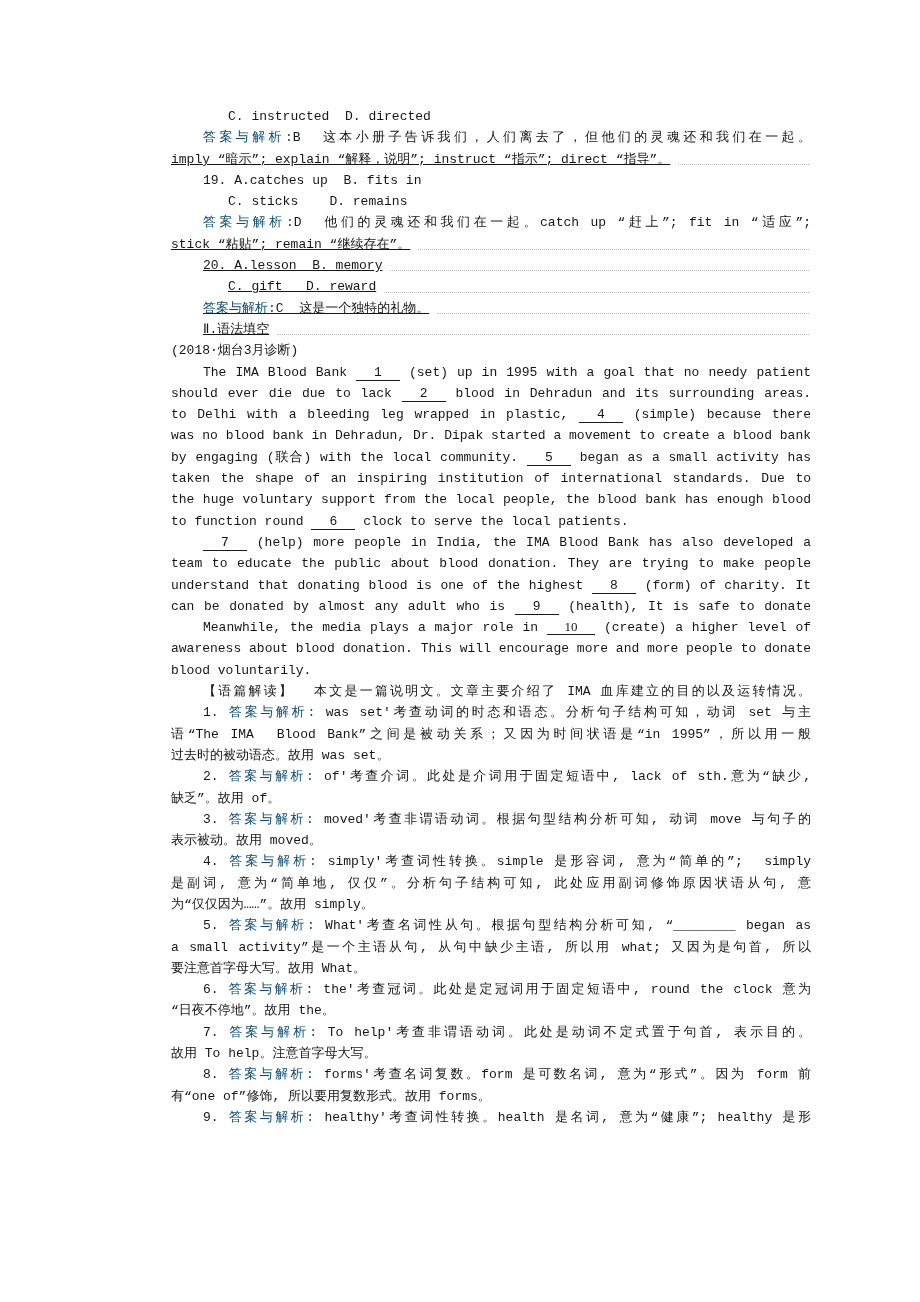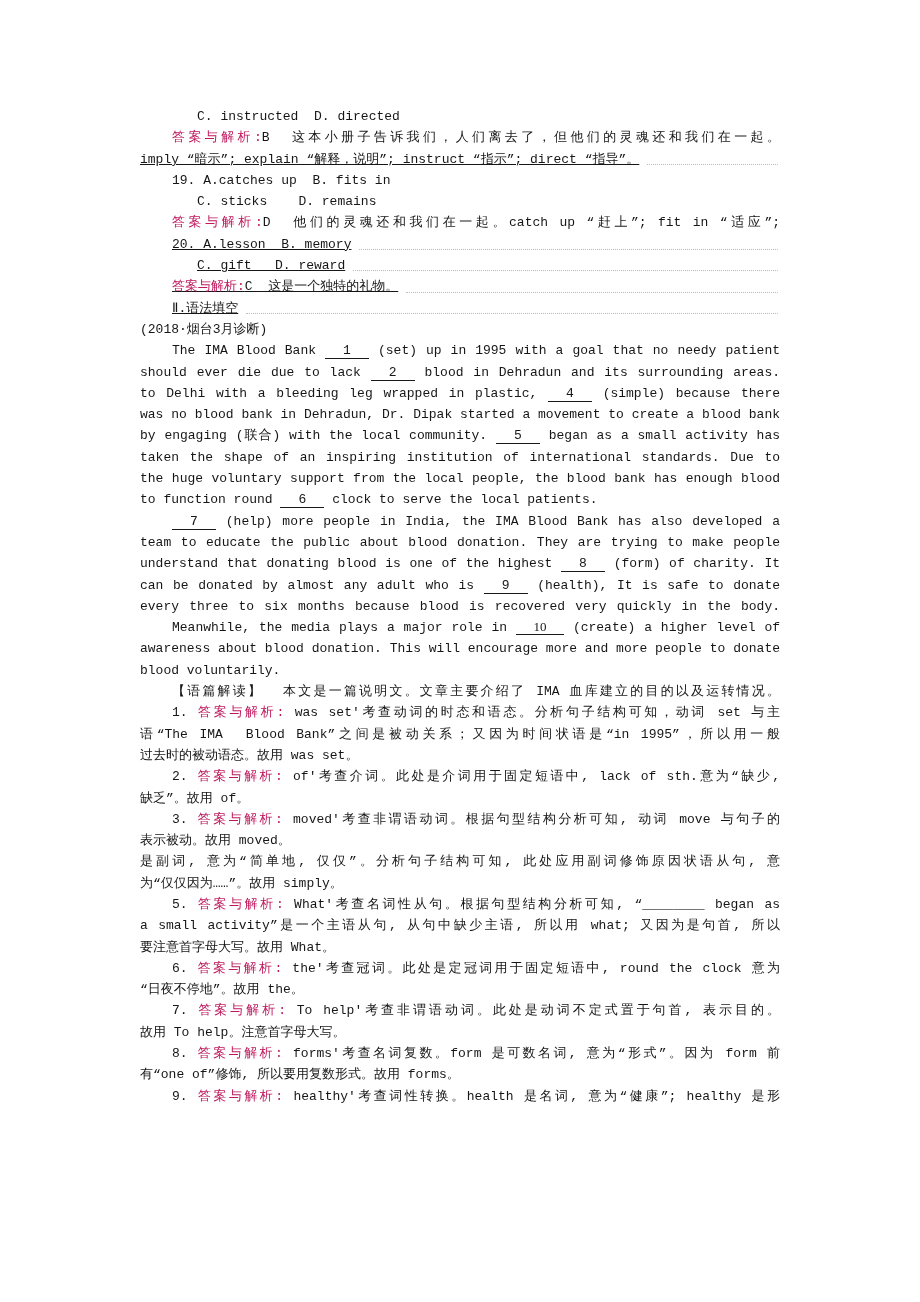--- a/index.html
+++ b/index.html
@@ -6,27 +6,27 @@
   html, body { background:#ffffff; }
   .page {
     width:920px; height:1302px;
     background:#ffffff;
     padding:106px 140px 0 140px;
     overflow:hidden;
     font-family:"Liberation Mono","DejaVu Sans Mono",monospace;
     font-size:13px;
     color:#161616;
   }
-  .doc-body { width:640px; }
+  .doc-body { width:640px;margin-left:31px; }
   .line { line-height:21.3px; min-height:21.3px; }
   .line .txt { white-space:pre-wrap; }
   .ind1 { padding-left:32px; }
   .ind2 { padding-left:57px; }
   .j { text-align:justify; text-align-last:justify; }
-  .red { color:#be185d; }
+  .red { color:#0c4a6e; }
   .blank {
     display:inline-block;
     width:44px;
     border-bottom:1px solid #1a1a1a;
     text-align:center; text-align-last:center;
     line-height:15px;
     white-space:nowrap;
   }
   .dots { display:flex; }
   .dots .txt { flex:0 0 auto;text-decoration:underline; }
@@ -44,20 +44,23 @@
 <div class="page">
   <div class="doc-body" id="doc">
       <div class="line ind2"><span class="txt"><span>C. instructed  D. directed</span></span></div>
       <div class="line ind1 j"><span class="txt"><span class="red">答案与解析:</span><span>B  这本小册子告诉我们，人们离去了，但他们的灵魂还和我们在一起。</span></span></div>
       <div class="line ind0 dots">
         <span class="txt"><span>imply “暗示”; explain “解释，说明”; instruct “指示”; direct “指导”。</span></span>
       </div>
       <div class="line ind1"><span class="txt"><span>19. A.catches up  B. fits in</span></span></div>
       <div class="line ind2"><span class="txt"><span>C. sticks    D. remains</span></span></div>
       <div class="line ind1 j"><span class="txt"><span class="red">答案与解析:</span><span>D  他们的灵魂还和我们在一起。catch up “赶上”; fit in “适应”;</span></span></div>
+      <div class="line ind0 dots">
+        <span class="txt"><span>stick “粘贴”; remain “继续存在”。</span></span>
+      </div>
       <div class="line ind1 dots">
         <span class="txt"><span>20. A.lesson  B. memory</span></span>
       </div>
       <div class="line ind2 dots">
         <span class="txt"><span>C. gift   D. reward</span></span>
       </div>
       <div class="line ind1 dots">
         <span class="txt"><span class="red">答案与解析:</span><span>C  这是一个独特的礼物。</span></span>
       </div>
       <div class="line ind1 dots">
@@ -69,32 +72,32 @@
       <div class="line ind0 j"><span class="txt"><span>to Delhi with a bleeding leg wrapped in plastic, </span><span class="blank">4</span><span> (simple) because there</span></span></div>
       <div class="line ind0 j"><span class="txt"><span>was no blood bank in Dehradun, Dr. Dipak started a movement to create a blood bank</span></span></div>
       <div class="line ind0 j"><span class="txt"><span>by engaging (联合) with the local community. </span><span class="blank">5</span><span> began as a small activity has</span></span></div>
       <div class="line ind0 j"><span class="txt"><span>taken the shape of an inspiring institution of international standards. Due to</span></span></div>
       <div class="line ind0 j"><span class="txt"><span>the huge voluntary support from the local people, the blood bank has enough blood</span></span></div>
       <div class="line ind0"><span class="txt"><span>to function round </span><span class="blank">6</span><span> clock to serve the local patients.</span></span></div>
       <div class="line ind1 j"><span class="txt"><span class="blank">7</span><span> (help) more people in India, the IMA Blood Bank has also developed a</span></span></div>
       <div class="line ind0 j"><span class="txt"><span>team to educate the public about blood donation. They are trying to make people</span></span></div>
       <div class="line ind0 j"><span class="txt"><span>understand that donating blood is one of the highest </span><span class="blank">8</span><span> (form) of charity. It</span></span></div>
       <div class="line ind0 j"><span class="txt"><span>can be donated by almost any adult who is </span><span class="blank">9</span><span> (health), It is safe to donate</span></span></div>
-      <div class="line ind0 j"><span class="txt"><span>every three to six months because blood is recovered very quickly in the body.</span></span></div>
       <div class="line ind1 j"><span class="txt"><span>Meanwhile, the media plays a major role in </span><span class="blank" style="width: 48px; font-family: Liberation Serif, serif;">10</span><span> (create) a higher level of</span></span></div>
       <div class="line ind0 j"><span class="txt"><span>awareness about blood donation. This will encourage more and more people to donate</span></span></div>
       <div class="line ind0"><span class="txt"><span>blood voluntarily.</span></span></div>
       <div class="line ind1 j"><span class="txt"><span>【语篇解读】  本文是一篇说明文。文章主要介绍了 IMA 血库建立的目的以及运转情况。</span></span></div>
       <div class="line ind1 j"><span class="txt"><span>1. </span><span class="red">答案与解析:</span><span> was set'考查动词的时态和语态。分析句子结构可知，动词 set 与主</span></span></div>
       <div class="line ind0 j"><span class="txt"><span>语“The IMA  Blood Bank”之间是被动关系；又因为时间状语是“in 1995”，所以用一般</span></span></div>
       <div class="line ind0"><span class="txt"><span>过去时的被动语态。故用 was set。</span></span></div>
       <div class="line ind1 j"><span class="txt"><span>2. </span><span class="red">答案与解析:</span><span> of'考查介词。此处是介词用于固定短语中, lack of sth.意为“缺少,</span></span></div>
       <div class="line ind0"><span class="txt"><span>缺乏”。故用 of。</span></span></div>
       <div class="line ind1 j"><span class="txt"><span>3. </span><span class="red">答案与解析:</span><span> moved'考查非谓语动词。根据句型结构分析可知, 动词 move 与句子的</span></span></div>
       <div class="line ind0"><span class="txt"><span>表示被动。故用 moved。</span></span></div>
+      <div class="line ind1 j"><span class="txt"><span>4. </span><span class="red">答案与解析:</span><span> simply'考查词性转换。simple 是形容词, 意为“简单的”;  simply</span></span></div>
       <div class="line ind0 j"><span class="txt"><span>是副词, 意为“简单地, 仅仅”。分析句子结构可知, 此处应用副词修饰原因状语从句, 意</span></span></div>
       <div class="line ind0"><span class="txt"><span>为“仅仅因为……”。故用 simply。</span></span></div>
       <div class="line ind1 j"><span class="txt"><span>5. </span><span class="red">答案与解析:</span><span> What'考查名词性从句。根据句型结构分析可知, “________ began as</span></span></div>
       <div class="line ind0 j"><span class="txt"><span>a small activity”是一个主语从句, 从句中缺少主语, 所以用 what; 又因为是句首, 所以</span></span></div>
       <div class="line ind0"><span class="txt"><span>要注意首字母大写。故用 What。</span></span></div>
       <div class="line ind1 j"><span class="txt"><span>6. </span><span class="red">答案与解析:</span><span> the'考查冠词。此处是定冠词用于固定短语中, round the clock 意为</span></span></div>
       <div class="line ind0"><span class="txt"><span>“日夜不停地”。故用 the。</span></span></div>
       <div class="line ind1 j"><span class="txt"><span>7. </span><span class="red">答案与解析:</span><span> To help'考查非谓语动词。此处是动词不定式置于句首, 表示目的。</span></span></div>
       <div class="line ind0"><span class="txt"><span>故用 To help。注意首字母大写。</span></span></div>
       <div class="line ind1 j"><span class="txt"><span>8. </span><span class="red">答案与解析:</span><span> forms'考查名词复数。form 是可数名词, 意为“形式”。因为 form 前</span></span></div>

